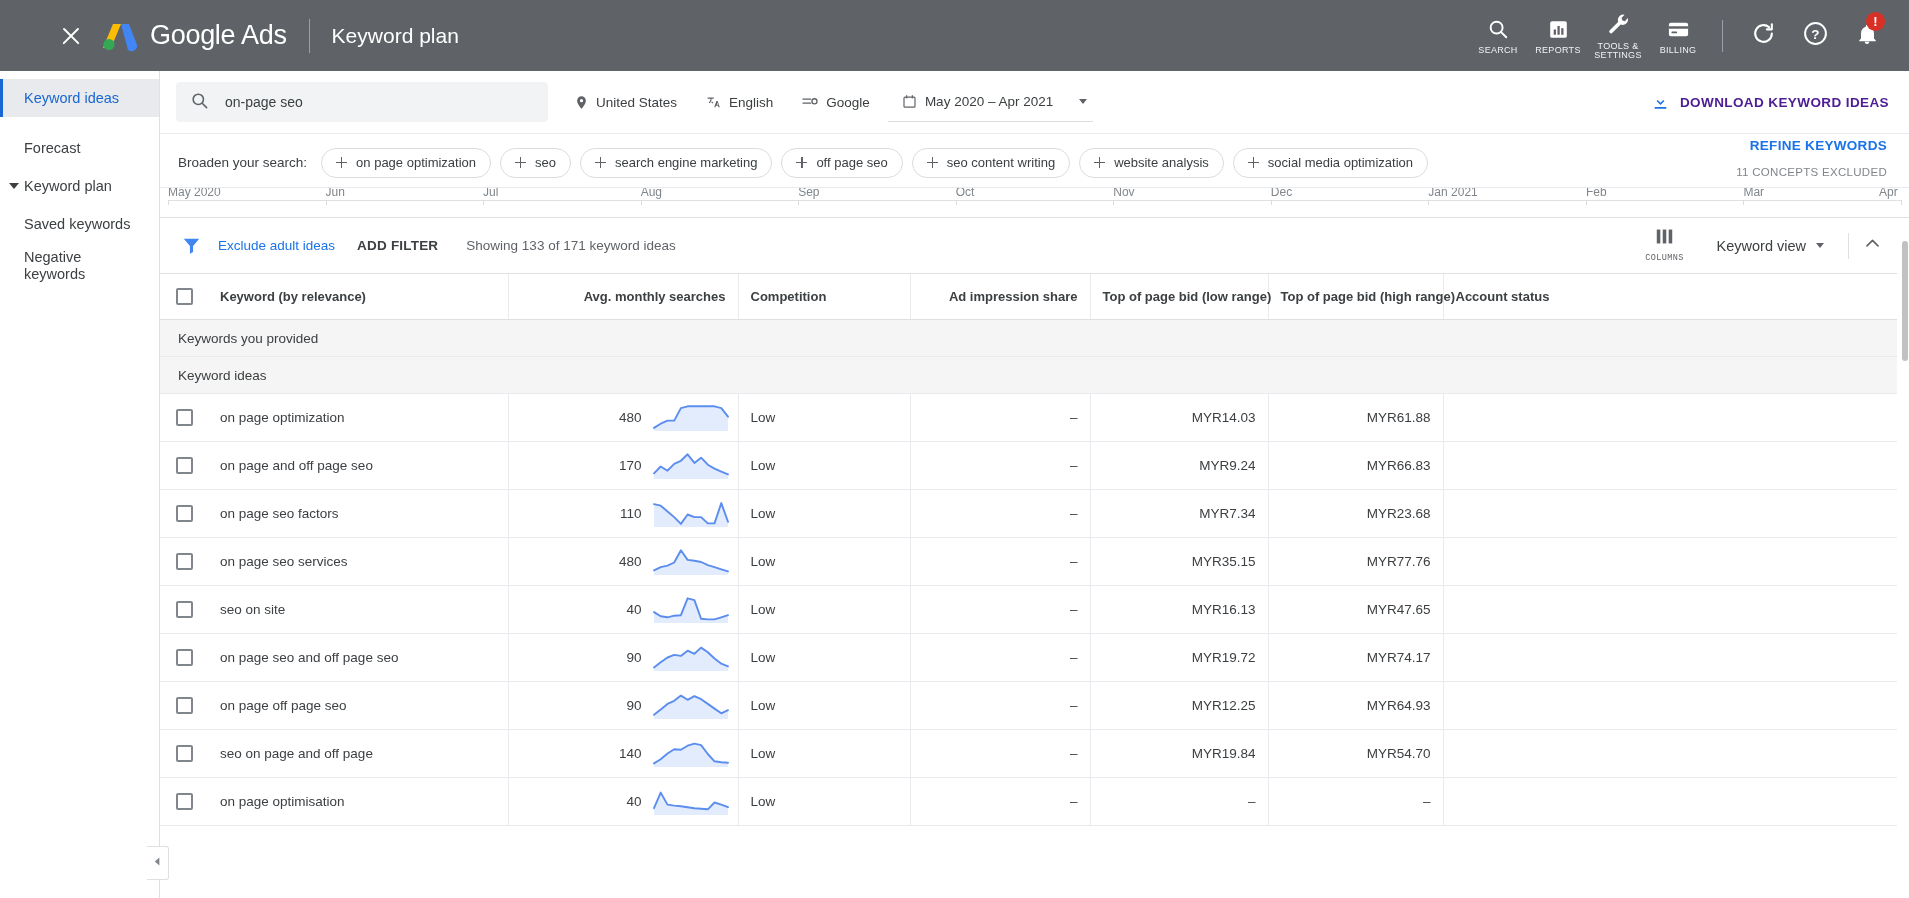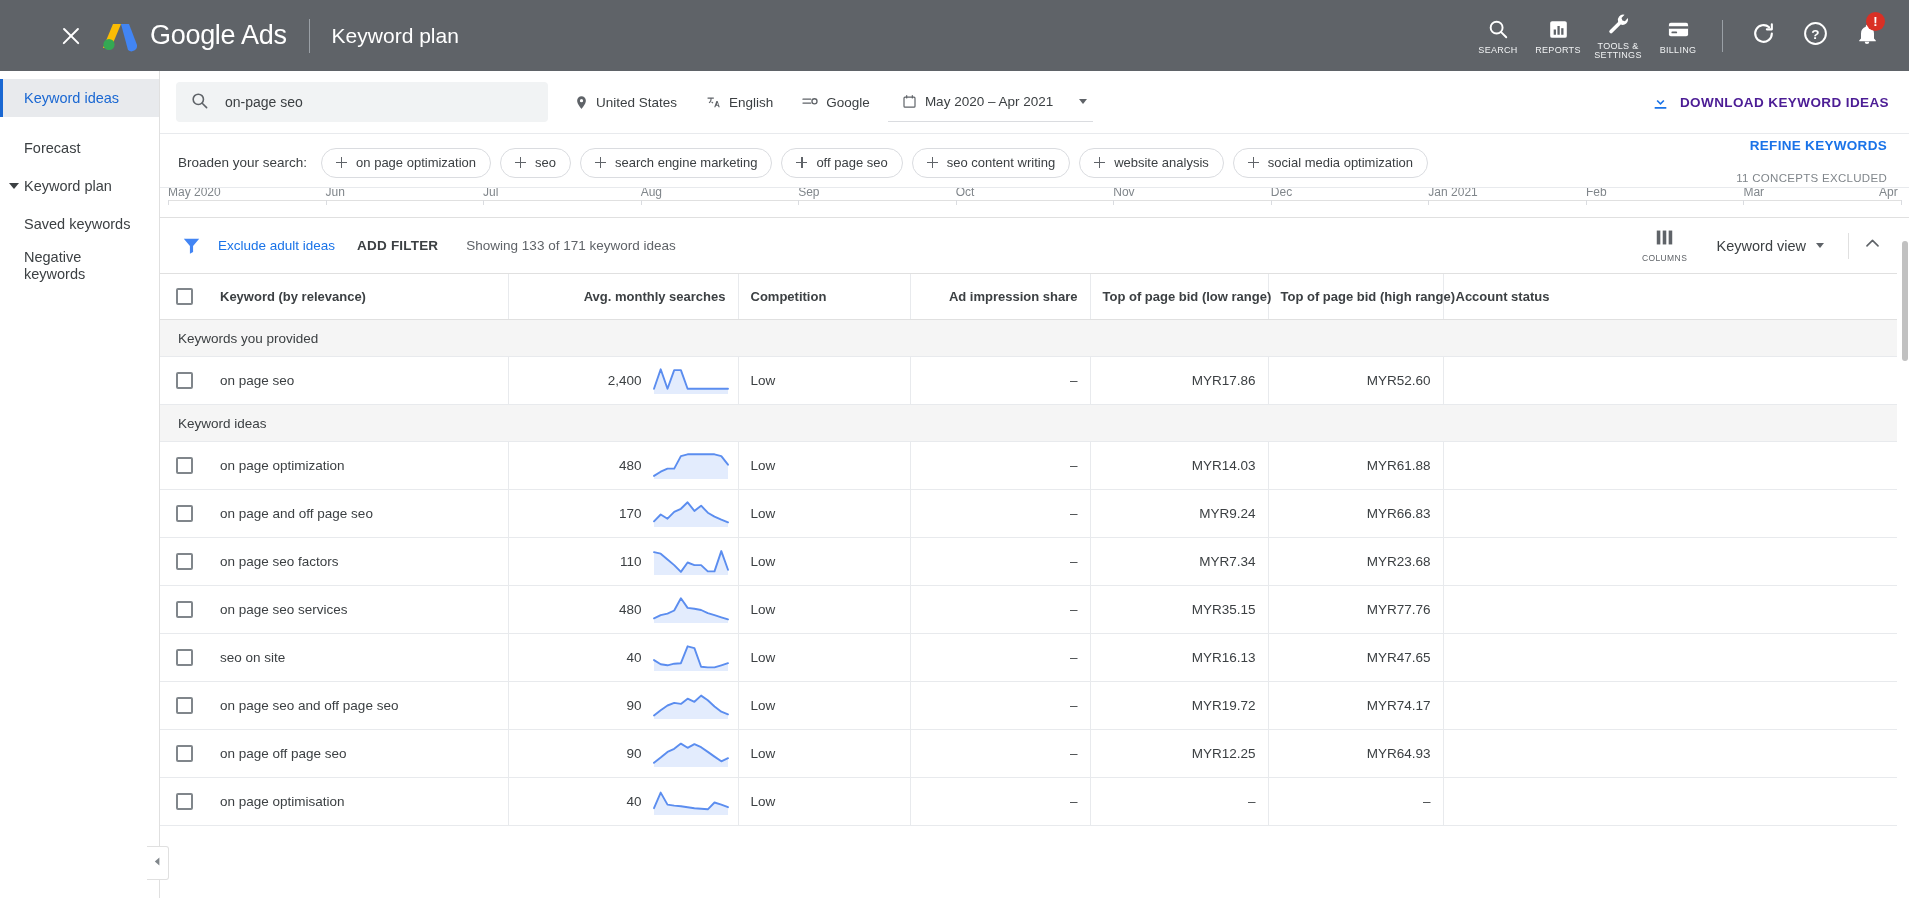--- a/index.html
+++ b/index.html
@@ -133,21 +133,21 @@
   .chip .plus::before, .chip .plus::after {
     content: ""; position: absolute; background: #5f6368;
   }
   .chip .plus::before { left: 0; top: 4.8px; width: 11px; height: 1.4px; }
   .chip .plus::after { top: 0; left: 4.8px; height: 11px; width: 1.4px; }
 
   .refine {
     position: absolute; right: 22px; top: 138px; text-align: right; cursor: pointer;
   }
   .refine .r1 { color: #1a73e8; font-size: 13.5px; font-weight: bold; letter-spacing: 0.3px; }
-  .refine .r2 { color: #80868b; font-size: 11.5px; letter-spacing: 0.3px; margin-top: 19px; }
+  .refine .r2 { color: #80868b; font-size: 11.5px; letter-spacing: 0.3px; margin-top: 13px; }
 
   
   .chart-sliver {
     position: absolute; top: 187px; left: 160px; width: 1749px; height: 26px;
     background: #fff; border-top: 1px solid #e8eaed; overflow: hidden;
   }
   .axis-line { position: absolute; left: 8px; right: 8px; top: 12px; height: 1px; background: #e0e0e0; }
   .axis-lab {
     position: absolute; top: -3px; font-size: 12px; color: #80868b; white-space: nowrap;
   }
@@ -159,21 +159,21 @@
     background: #fff; border-top: 1px solid #e0e0e0; display: flex; align-items: center;
     padding-left: 18px;
   }
   .filter-icon { width: 26px; display: flex; align-items: center; justify-content: center; cursor: pointer; }
   .excl-link { color: #1a73e8; font-size: 13.5px; margin-left: 14px; cursor: pointer; }
   .add-filter { color: #3c4043; font-size: 13.5px; font-weight: bold; margin-left: 22px; cursor: pointer; letter-spacing: 0.2px; }
   .showing { color: #5f6368; font-size: 13.5px; margin-left: 28px; }
   .fb-right { margin-left: auto; display: flex; align-items: center; padding-right: 14px; }
   .columns-btn {
     display: flex; flex-direction: column; align-items: center; justify-content: center;
-    width: 52px; cursor: pointer;
+    width: 52px; cursor: pointer; font-family: Liberation Mono, monospace;
   }
   .columns-btn .cap { font-size: 8.5px; color: #5f6368; letter-spacing: 0.4px; margin-top: 3px; }
   .kview {
     display: flex; align-items: center; font-size: 14.5px; color: #3c4043;
     margin-left: 26px; cursor: pointer;
   }
   .fb-sep { width: 1px; height: 26px; background: #e0e0e0; margin-left: 24px; }
   .collapse-btn { width: 46px; display: flex; align-items: center; justify-content: center; cursor: pointer; }
 
   
@@ -554,38 +554,20 @@
           <th class="num vsep">Ad impression share</th>
           <th class="num vsep">Top of page bid (low range)</th>
           <th class="num vsep">Top of page bid (high range)</th>
           <th class="lft vsep">Account status</th>
         </tr>
       </thead>
       <tbody id="tbody">
           <tr class="grp-row">
             <td colspan="8" style="padding-left: 18px;">Keywords you provided</td>
           </tr>
-          <tr>
-            <td class="cb-cell"><span class="cbox"></span></td>
-            <td class="lft">on page seo</td>
-            <td class="vol-cell vsep">
-              <div class="vol-inner">
-                <span class="vol-num">2,400</span>
-                <svg class="spark" viewBox="0 0 78 30">
-                  <polygon points="2,28 2.0,22.8 8.7,3.3 15.5,22.8 22.2,4.1 28.9,4.1 35.6,22.8 42.4,22.8 49.1,22.8 55.8,22.8 62.5,22.8 69.3,22.8 76.0,22.8 76,28" fill="#e3ecfd"></polygon>
-                  <polyline points="2.0,22.8 8.7,3.3 15.5,22.8 22.2,4.1 28.9,4.1 35.6,22.8 42.4,22.8 49.1,22.8 55.8,22.8 62.5,22.8 69.3,22.8 76.0,22.8" fill="none" stroke="#5b8def" stroke-width="1.9" stroke-linejoin="round" stroke-linecap="round"></polyline>
-                </svg>
-              </div>
-            </td>
-            <td class="lft vsep">Low</td>
-            <td class="num vsep dash">–</td>
-            <td class="num vsep">MYR17.86</td>
-            <td class="num vsep">MYR52.60</td>
-            <td class="lft vsep"></td>
-          </tr>
           <tr class="grp-row">
             <td colspan="8" style="padding-left: 18px;">Keyword ideas</td>
           </tr>
           <tr>
             <td class="cb-cell"><span class="cbox"></span></td>
             <td class="lft">on page optimization</td>
             <td class="vol-cell vsep">
               <div class="vol-inner">
                 <span class="vol-num">480</span>
                 <svg class="spark" viewBox="0 0 78 30">
@@ -699,20 +681,38 @@
                 <svg class="spark" viewBox="0 0 78 30">
                   <polygon points="2,28 2.0,23.8 8.7,18.6 15.5,12.9 22.2,9.8 28.9,4.6 35.6,8.8 42.4,5.1 49.1,8.2 55.8,12.9 62.5,17.6 69.3,22.3 76.0,19.2 76,28" fill="#e3ecfd"></polygon>
                   <polyline points="2.0,23.8 8.7,18.6 15.5,12.9 22.2,9.8 28.9,4.6 35.6,8.8 42.4,5.1 49.1,8.2 55.8,12.9 62.5,17.6 69.3,22.3 76.0,19.2" fill="none" stroke="#5b8def" stroke-width="1.9" stroke-linejoin="round" stroke-linecap="round"></polyline>
                 </svg>
               </div>
             </td>
             <td class="lft vsep">Low</td>
             <td class="num vsep dash">–</td>
             <td class="num vsep">MYR12.25</td>
             <td class="num vsep">MYR64.93</td>
+            <td class="lft vsep"></td>
+          </tr>
+          <tr>
+            <td class="cb-cell"><span class="cbox"></span></td>
+            <td class="lft">seo on page and off page</td>
+            <td class="vol-cell vsep">
+              <div class="vol-inner">
+                <span class="vol-num">140</span>
+                <svg class="spark" viewBox="0 0 78 30">
+                  <polygon points="2,28 2.0,24.4 8.7,20.2 15.5,14.5 22.2,10.3 28.9,10.8 35.6,6.7 42.4,4.6 49.1,6.2 55.8,15.0 62.5,22.3 69.3,23.3 76.0,23.8 76,28" fill="#e3ecfd"></polygon>
+                  <polyline points="2.0,24.4 8.7,20.2 15.5,14.5 22.2,10.3 28.9,10.8 35.6,6.7 42.4,4.6 49.1,6.2 55.8,15.0 62.5,22.3 69.3,23.3 76.0,23.8" fill="none" stroke="#5b8def" stroke-width="1.9" stroke-linejoin="round" stroke-linecap="round"></polyline>
+                </svg>
+              </div>
+            </td>
+            <td class="lft vsep">Low</td>
+            <td class="num vsep dash">–</td>
+            <td class="num vsep">MYR19.84</td>
+            <td class="num vsep">MYR54.70</td>
             <td class="lft vsep"></td>
           </tr>
           <tr>
             <td class="cb-cell"><span class="cbox"></span></td>
             <td class="lft">on page optimisation</td>
             <td class="vol-cell vsep">
               <div class="vol-inner">
                 <span class="vol-num">40</span>
                 <svg class="spark" viewBox="0 0 78 30">
                   <polygon points="2,28 2.0,21.2 8.7,5.6 15.5,17.6 22.2,18.6 28.9,19.2 35.6,20.2 42.4,21.2 49.1,21.8 55.8,22.3 62.5,15.5 69.3,17.6 76.0,20.2 76,28" fill="#e3ecfd"></polygon>

